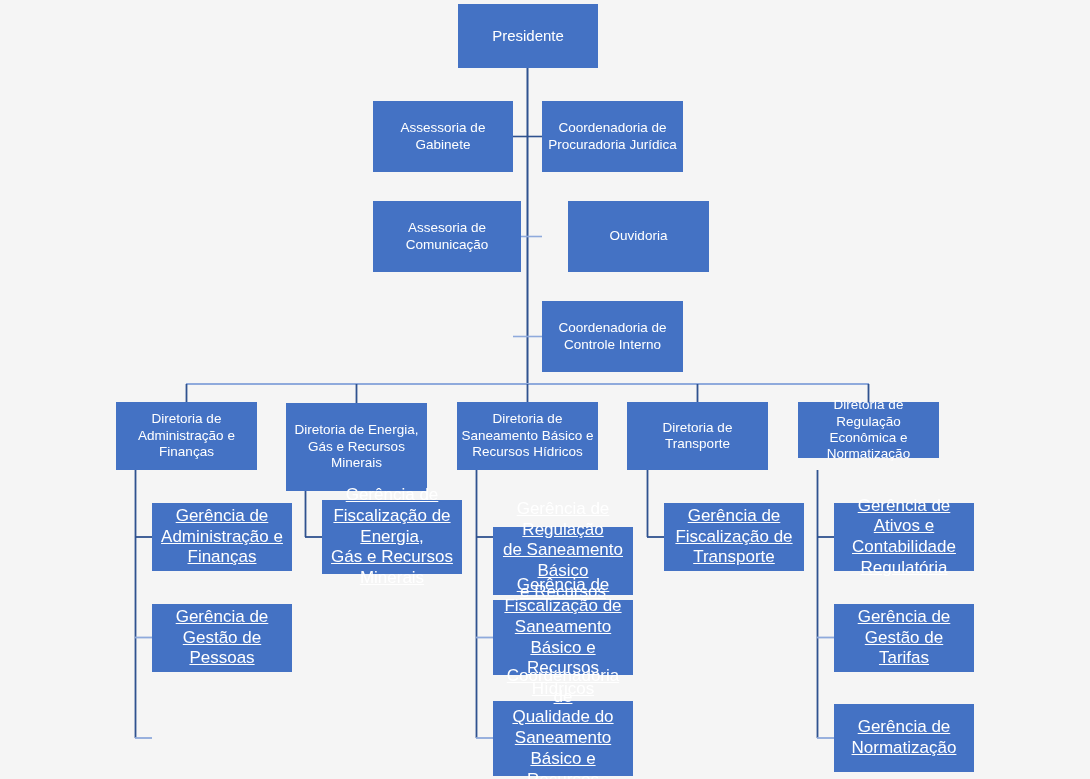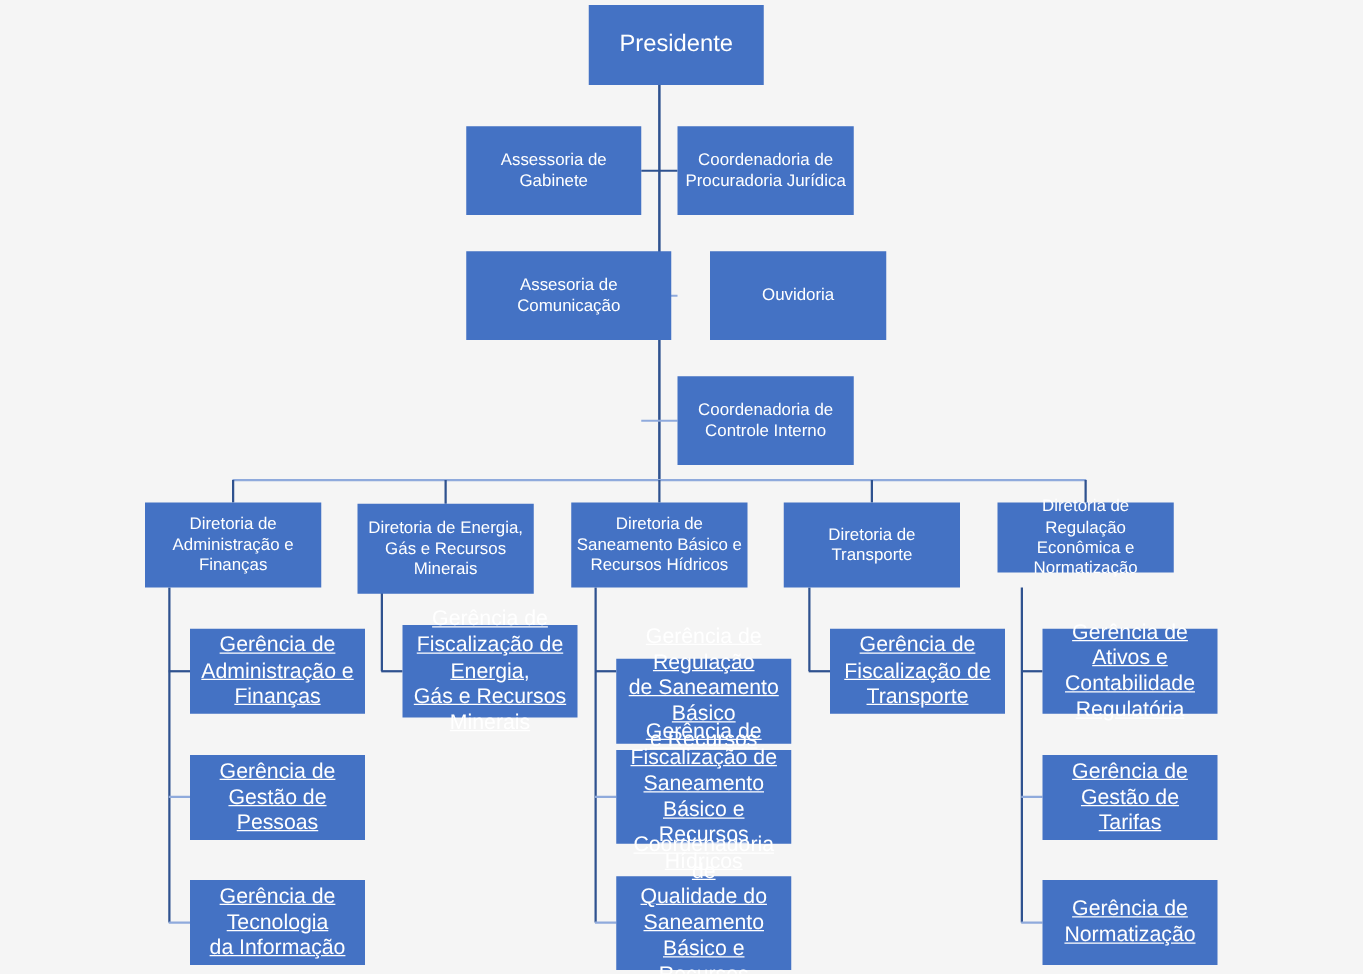--- a/index.html
+++ b/index.html
@@ -39,21 +39,21 @@
     box-sizing: border-box;
     padding: 2px 4px;
     line-height: 1.22;
     z-index: 2;
   }
   .node .label {
     display: block;
     width: 100%;
     white-space: pre-line;
   }
-  .n-pres    { font-size: 19px; margin-left: 13px; }
+  .n-pres    { font-size: 15px; }
   .n-staff   { font-size: 13.5px; }
   .n-dir     { font-size: 13.5px; }
   .n-ger     { font-size: 17px; text-decoration: underline; }
 </style>
 </head>
 <body>
 
 <div id="chart">
 
   <svg class="connectors" viewBox="0 0 1090 779">
@@ -95,21 +95,21 @@
   </svg>
 
   <div class="node n-pres" style="left:458px; top:4px; width:140px; height:64px;">
     <span class="label">Presidente</span>
   </div>
 
   <div class="node n-staff" style="left:373px; top:101px; width:140px; height:71px;">
     <span class="label">Assessoria de Gabinete</span>
   </div>
 
-  <div class="node n-staff" style="left:373px; top:201px; width:164px; height:71px;">
+  <div class="node n-staff" style="left:373px; top:201px; width:148px; height:71px;">
     <span class="label">Assesoria de
 Comunicação</span>
   </div>
 
 
   <div class="node n-staff" style="left:542px; top:101px; width:141px; height:71px;">
     <span class="label">Coordenadoria de
 Procuradoria Jurídica</span>
   </div>
 
@@ -121,21 +121,21 @@
     <span class="label">Coordenadoria de
 Controle Interno</span>
   </div>
 
   <div class="node n-dir" style="left:116px; top:402px; width:141px; height:68px;">
     <span class="label">Diretoria de
 Administração e
 Finanças</span>
   </div>
 
-  <div class="node n-dir" style="left:286px; top:403px; width:141px; height:72px;">
+  <div class="node n-dir" style="left:286px; top:403px; width:141px; height:88px;">
     <span class="label">Diretoria de Energia,
 Gás e Recursos
 Minerais</span>
   </div>
 
   <div class="node n-dir" style="left:457px; top:402px; width:141px; height:68px;">
     <span class="label">Diretoria de
 Saneamento Básico e
 Recursos Hídricos</span>
   </div>
@@ -155,24 +155,20 @@
     <span class="label">Gerência de
 Administração e
 Finanças</span>
   </div>
 
   <div class="node n-ger" style="left:152px; top:604px; width:140px; height:68px;">
     <span class="label">Gerência de Gestão de
 Pessoas</span>
   </div>
 
-  <div class="node n-ger" style="left:152px; top:704px; width:140px; height:68px;">
-    <span class="label">Gerência de Tecnologia
-da Informação</span>
-  </div>
 
   <div class="node n-ger" style="left:322px; top:500px; width:140px; height:74px;">
     <span class="label">Gerência de
 Fiscalização de Energia,
 Gás e Recursos
 Minerais</span>
   </div>
 
   <div class="node n-ger" style="left:493px; top:503px; width:140px; height:68px;margin-top:24px;">
     <span class="label">Gerência de Regulação

